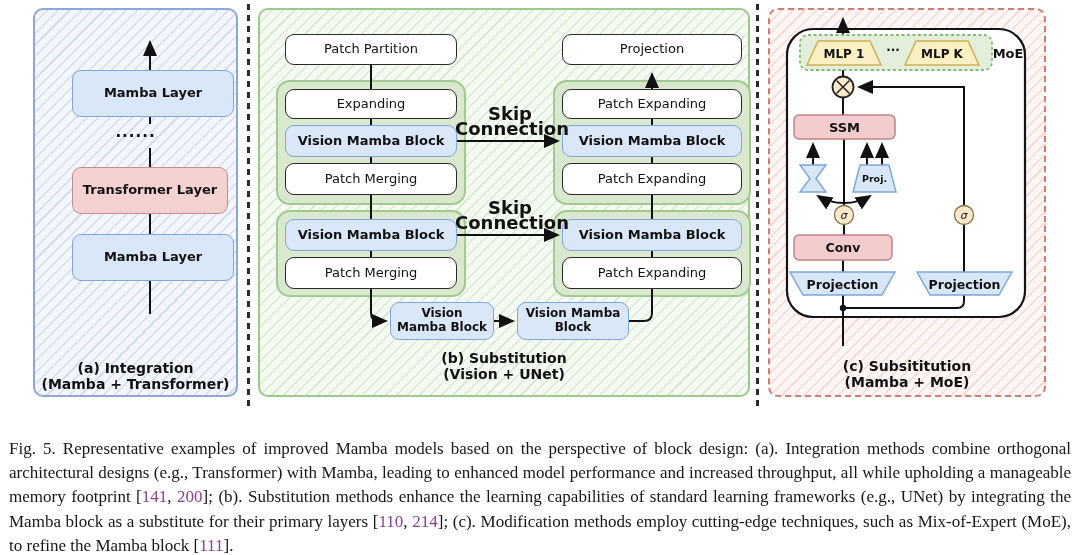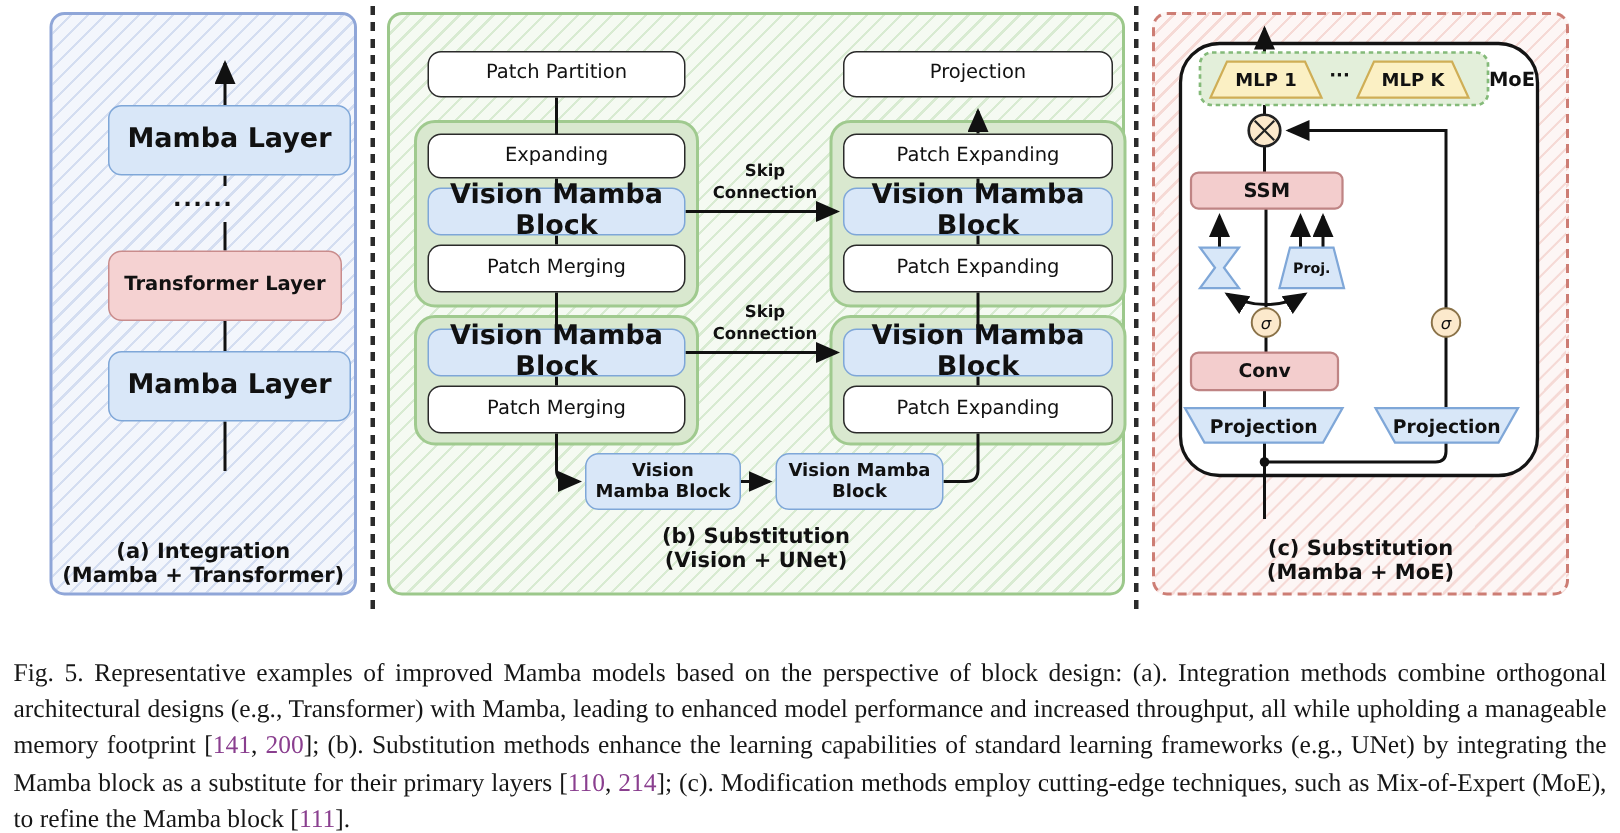--- a/index.html
+++ b/index.html
@@ -15,27 +15,27 @@
   #panel-c{left:768px;top:8px;width:278px;height:389px;border:2px dashed #cd7d74;
     background-color:#fdf6f5;
     background-image:repeating-linear-gradient(135deg,rgba(230,160,150,.33) 0 1.5px,transparent 1.5px 8px);}
   .sep{position:absolute;top:4px;height:402px;width:2.6px;
     background:repeating-linear-gradient(180deg,#2b2b2b 0 6px,transparent 6px 11px);}
   #sep1{left:247px;} #sep2{left:756px;}
   .overlay-svg{position:absolute;left:0;top:0;z-index:2;}
   .node{position:absolute;z-index:3;box-sizing:border-box;display:flex;align-items:center;
     justify-content:center;text-align:center;border-radius:9px;color:#111;line-height:1.15;}
   .wbox{background:#ffffff;border:1.7px solid #2a2a2a;font-size:13px;font-weight:normal;}
-  .bbox{background:#d9e7f8;border:1.7px solid #7fa7d8;font-size:18px;font-weight:bold;}
+  .bbox{background:#d9e7f8;border:1.7px solid #7fa7d8;font-size:13px;font-weight:bold;}
   .kbox{background:#f5d2d2;border:1.7px solid #c98c8c;font-size:13px;font-weight:bold;}
   .ggroup{position:absolute;z-index:1;box-sizing:border-box;background:#d9e8cf;
     border:2px solid #a0ca8f;border-radius:14px;}
   .panel-cap{position:absolute;z-index:3;left:0;right:0;text-align:center;font-weight:bold;
     font-size:14px;line-height:16px;color:#111;}
-  .skiplab{position:absolute;z-index:3;text-align:center;font-weight:bold;font-size:11px;
+  .skiplab{position:absolute;z-index:3;text-align:center;font-weight:bold;font-size:18px;
     line-height:14.5px;color:#111;}
   .dots{position:absolute;z-index:3;left:0;right:0;text-align:center;font-weight:bold;
     font-size:15px;letter-spacing:1px;color:#111;}
   #fig-caption{position:absolute;left:9px;right:9px;top:420px;z-index:1;
     font-family:"Liberation Serif",serif;font-size:17px;line-height:24.2px;color:#161616;
     text-align:justify;}
   #fig-caption .cite{color:#8a3f8f;}
   svg text{font-family:"DejaVu Sans",sans-serif;fill:#111;}
 </style>
 </head>
@@ -196,19 +196,19 @@
       <rect x="24" y="225" width="98" height="25" rx="5" fill="#f3cdcd" stroke="#bf8484" stroke-width="1.5"></rect>
       <text x="73" y="241.5" font-size="12.5" font-weight="bold" text-anchor="middle">Conv</text>
 
       <polygon points="20,262 125,262 112,285 33,285" fill="#d8e7f8" stroke="#7fa7d8" stroke-width="1.5"></polygon>
       <text x="72.5" y="278.5" font-size="12.5" font-weight="bold" text-anchor="middle">Projection</text>
       <polygon points="147,262 242,262 229,285 160,285" fill="#d8e7f8" stroke="#7fa7d8" stroke-width="1.5"></polygon>
       <text x="194.5" y="278.5" font-size="12.5" font-weight="bold" text-anchor="middle">Projection</text>
     </svg>
 
     <div class="panel-cap" style="top:348px;">
-      <div>(c) Substitution</div>
+      <div>(c) Subsititution</div>
       <div>(Mamba + MoE)</div>
     </div>
   </div>
 
   <p id="fig-caption"><span>Fig. 5.  Representative examples of improved Mamba models based on the perspective of block design: (a). Integration methods combine orthogonal architectural designs (e.g., Transformer) with Mamba, leading to enhanced model performance and increased throughput, all while upholding a manageable memory footprint [</span><span class="cite">141</span><span>, </span><span class="cite">200</span><span>]; (b). Substitution methods enhance the learning capabilities of standard learning frameworks (e.g., UNet) by integrating the Mamba block as a substitute for their primary layers [</span><span class="cite">110</span><span>, </span><span class="cite">214</span><span>]; (c). Modification methods employ cutting-edge techniques, such as Mix-of-Expert (MoE), to refine the Mamba block [</span><span class="cite">111</span><span>].</span></p>
 </div>
 
 </body></html>

